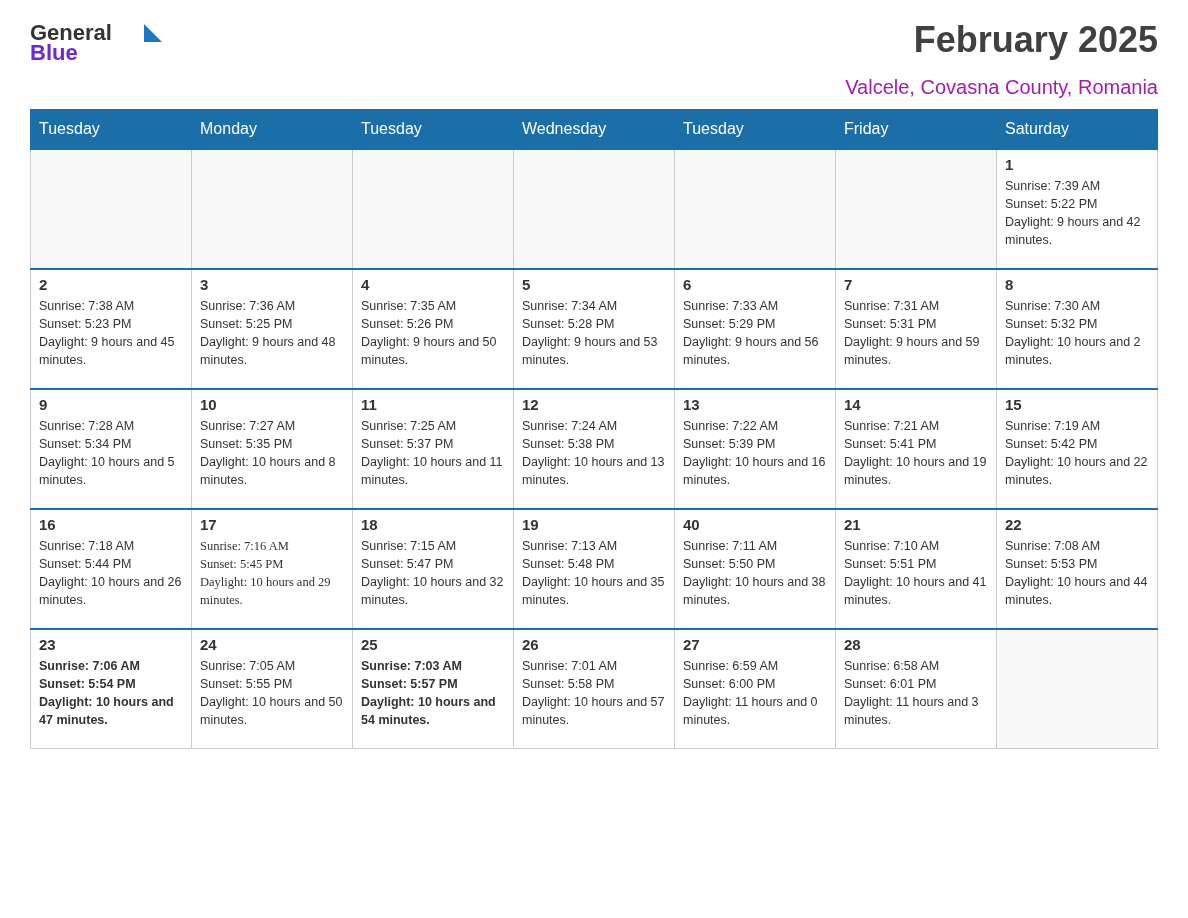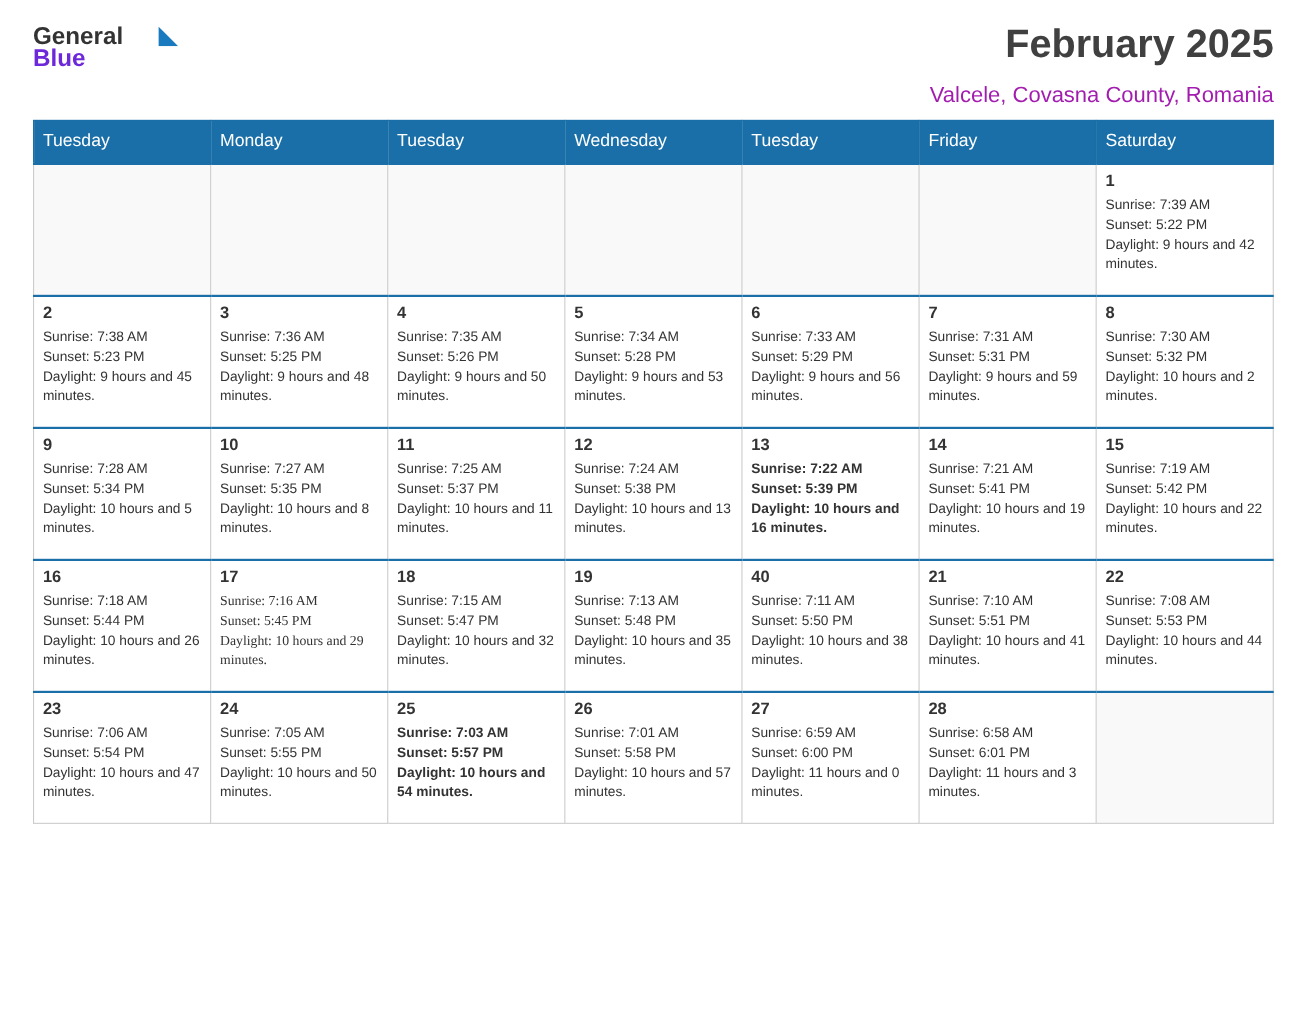--- a/index.html
+++ b/index.html
@@ -201,21 +201,21 @@
 Daylight: 10 hours and 11 minutes.</div>
         </td>
         <td>
           <span class="day-number">12</span>
           <div class="day-info" style="white-space: pre-line;">Sunrise: 7:24 AM
 Sunset: 5:38 PM
 Daylight: 10 hours and 13 minutes.</div>
         </td>
         <td>
           <span class="day-number">13</span>
-          <div class="day-info" style="white-space: pre-line; font-weight: bold;">Sunrise: 7:22 AM
+          <div class="day-info" style="white-space: pre-line;">Sunrise: 7:22 AM
 Sunset: 5:39 PM
 Daylight: 10 hours and 16 minutes.</div>
         </td>
         <td>
           <span class="day-number">14</span>
           <div class="day-info" style="white-space: pre-line;">Sunrise: 7:21 AM
 Sunset: 5:41 PM
 Daylight: 10 hours and 19 minutes.</div>
         </td>
         <td>
@@ -265,21 +265,21 @@
         <td>
           <span class="day-number">22</span>
           <div class="day-info" style="white-space: pre-line;">Sunrise: 7:08 AM
 Sunset: 5:53 PM
 Daylight: 10 hours and 44 minutes.</div>
         </td>
       </tr>
       <tr class="week-row">
         <td>
           <span class="day-number">23</span>
-          <div class="day-info" style="white-space: pre-line;">Sunrise: 7:06 AM
+          <div class="day-info" style="white-space: pre-line; font-weight: bold;">Sunrise: 7:06 AM
 Sunset: 5:54 PM
 Daylight: 10 hours and 47 minutes.</div>
         </td>
         <td>
           <span class="day-number">24</span>
           <div class="day-info" style="white-space: pre-line;">Sunrise: 7:05 AM
 Sunset: 5:55 PM
 Daylight: 10 hours and 50 minutes.</div>
         </td>
         <td>

